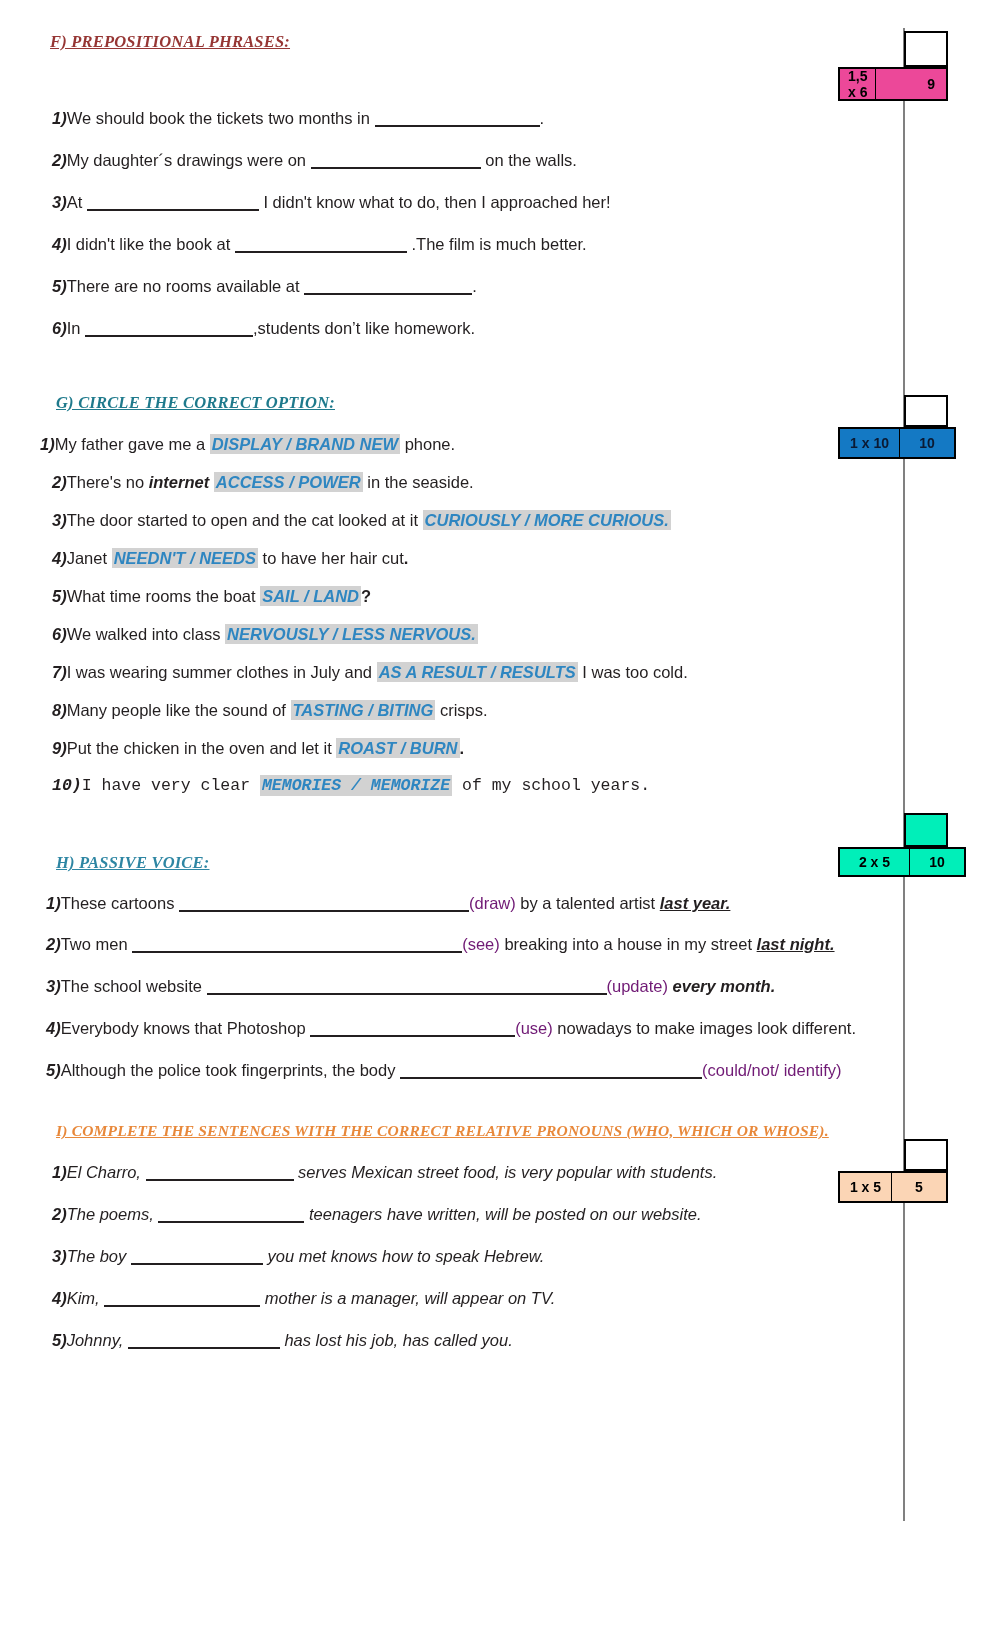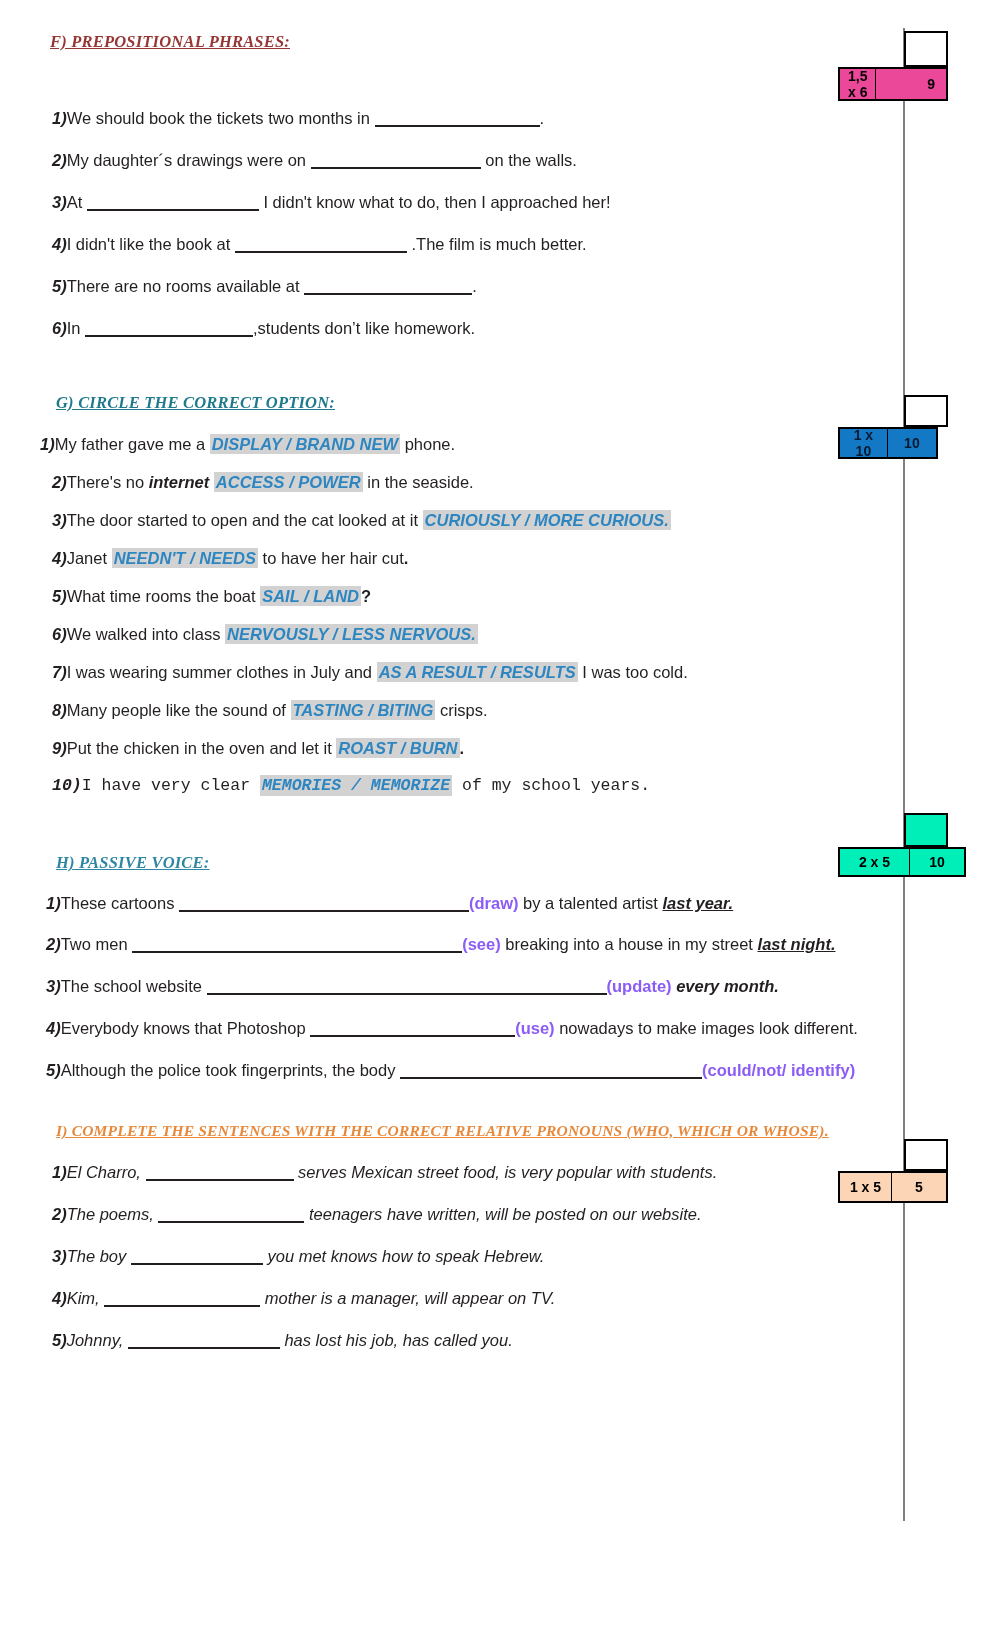--- a/index.html
+++ b/index.html
@@ -86,22 +86,22 @@
   .opt {
     background: #d2d2d2;
     color: #2e86c1;
     font-weight: bold;
     font-style: italic;
     padding: 1px 2px;
   }
 
   
   .cue {
-    color: #8b5cf6;
-    font-weight: bold;
+    color: #701a75;
+    font-weight: normal;
   }
   .tm {            
     font-weight: bold;
     font-style: italic;
     text-decoration: underline;
   }
   .tm-nu {         
     font-weight: bold;
     font-style: italic;
   }
@@ -245,21 +245,21 @@
     <b class="num">5)</b><span class="it">Johnny, </span><span class="blank" style="width:152px"></span><span class="it"> has lost his job, has called you.</span>
   </div>
 
   <div class="score-cap" style="left:904px;top:31px;width:44px;height:36px;"></div>
   <div class="score sc-pink" style="left:838px;top:67px;width:110px;height:34px;">
     <span class="mult">1,5 x 6</span>
     <span class="pts">9</span>
   </div>
 
   <div class="score-cap" style="left:904px;top:395px;width:44px;height:32px;"></div>
-  <div class="score sc-blue" style="left:838px;top:427px;width:100px;height:32px;">
+  <div class="score sc-blue" style="left:838px;top:427px;width:118px;height:32px;">
     <span class="mult">1  x 10</span>
     <span class="pts">10</span>
   </div>
 
   <div class="score-cap filled" style="left:904px;top:813px;width:44px;height:34px;"></div>
   <div class="score sc-green" style="left:838px;top:847px;width:128px;height:30px;">
     <span class="mult">2 x 5</span>
     <span class="pts">10</span>
   </div>
 

